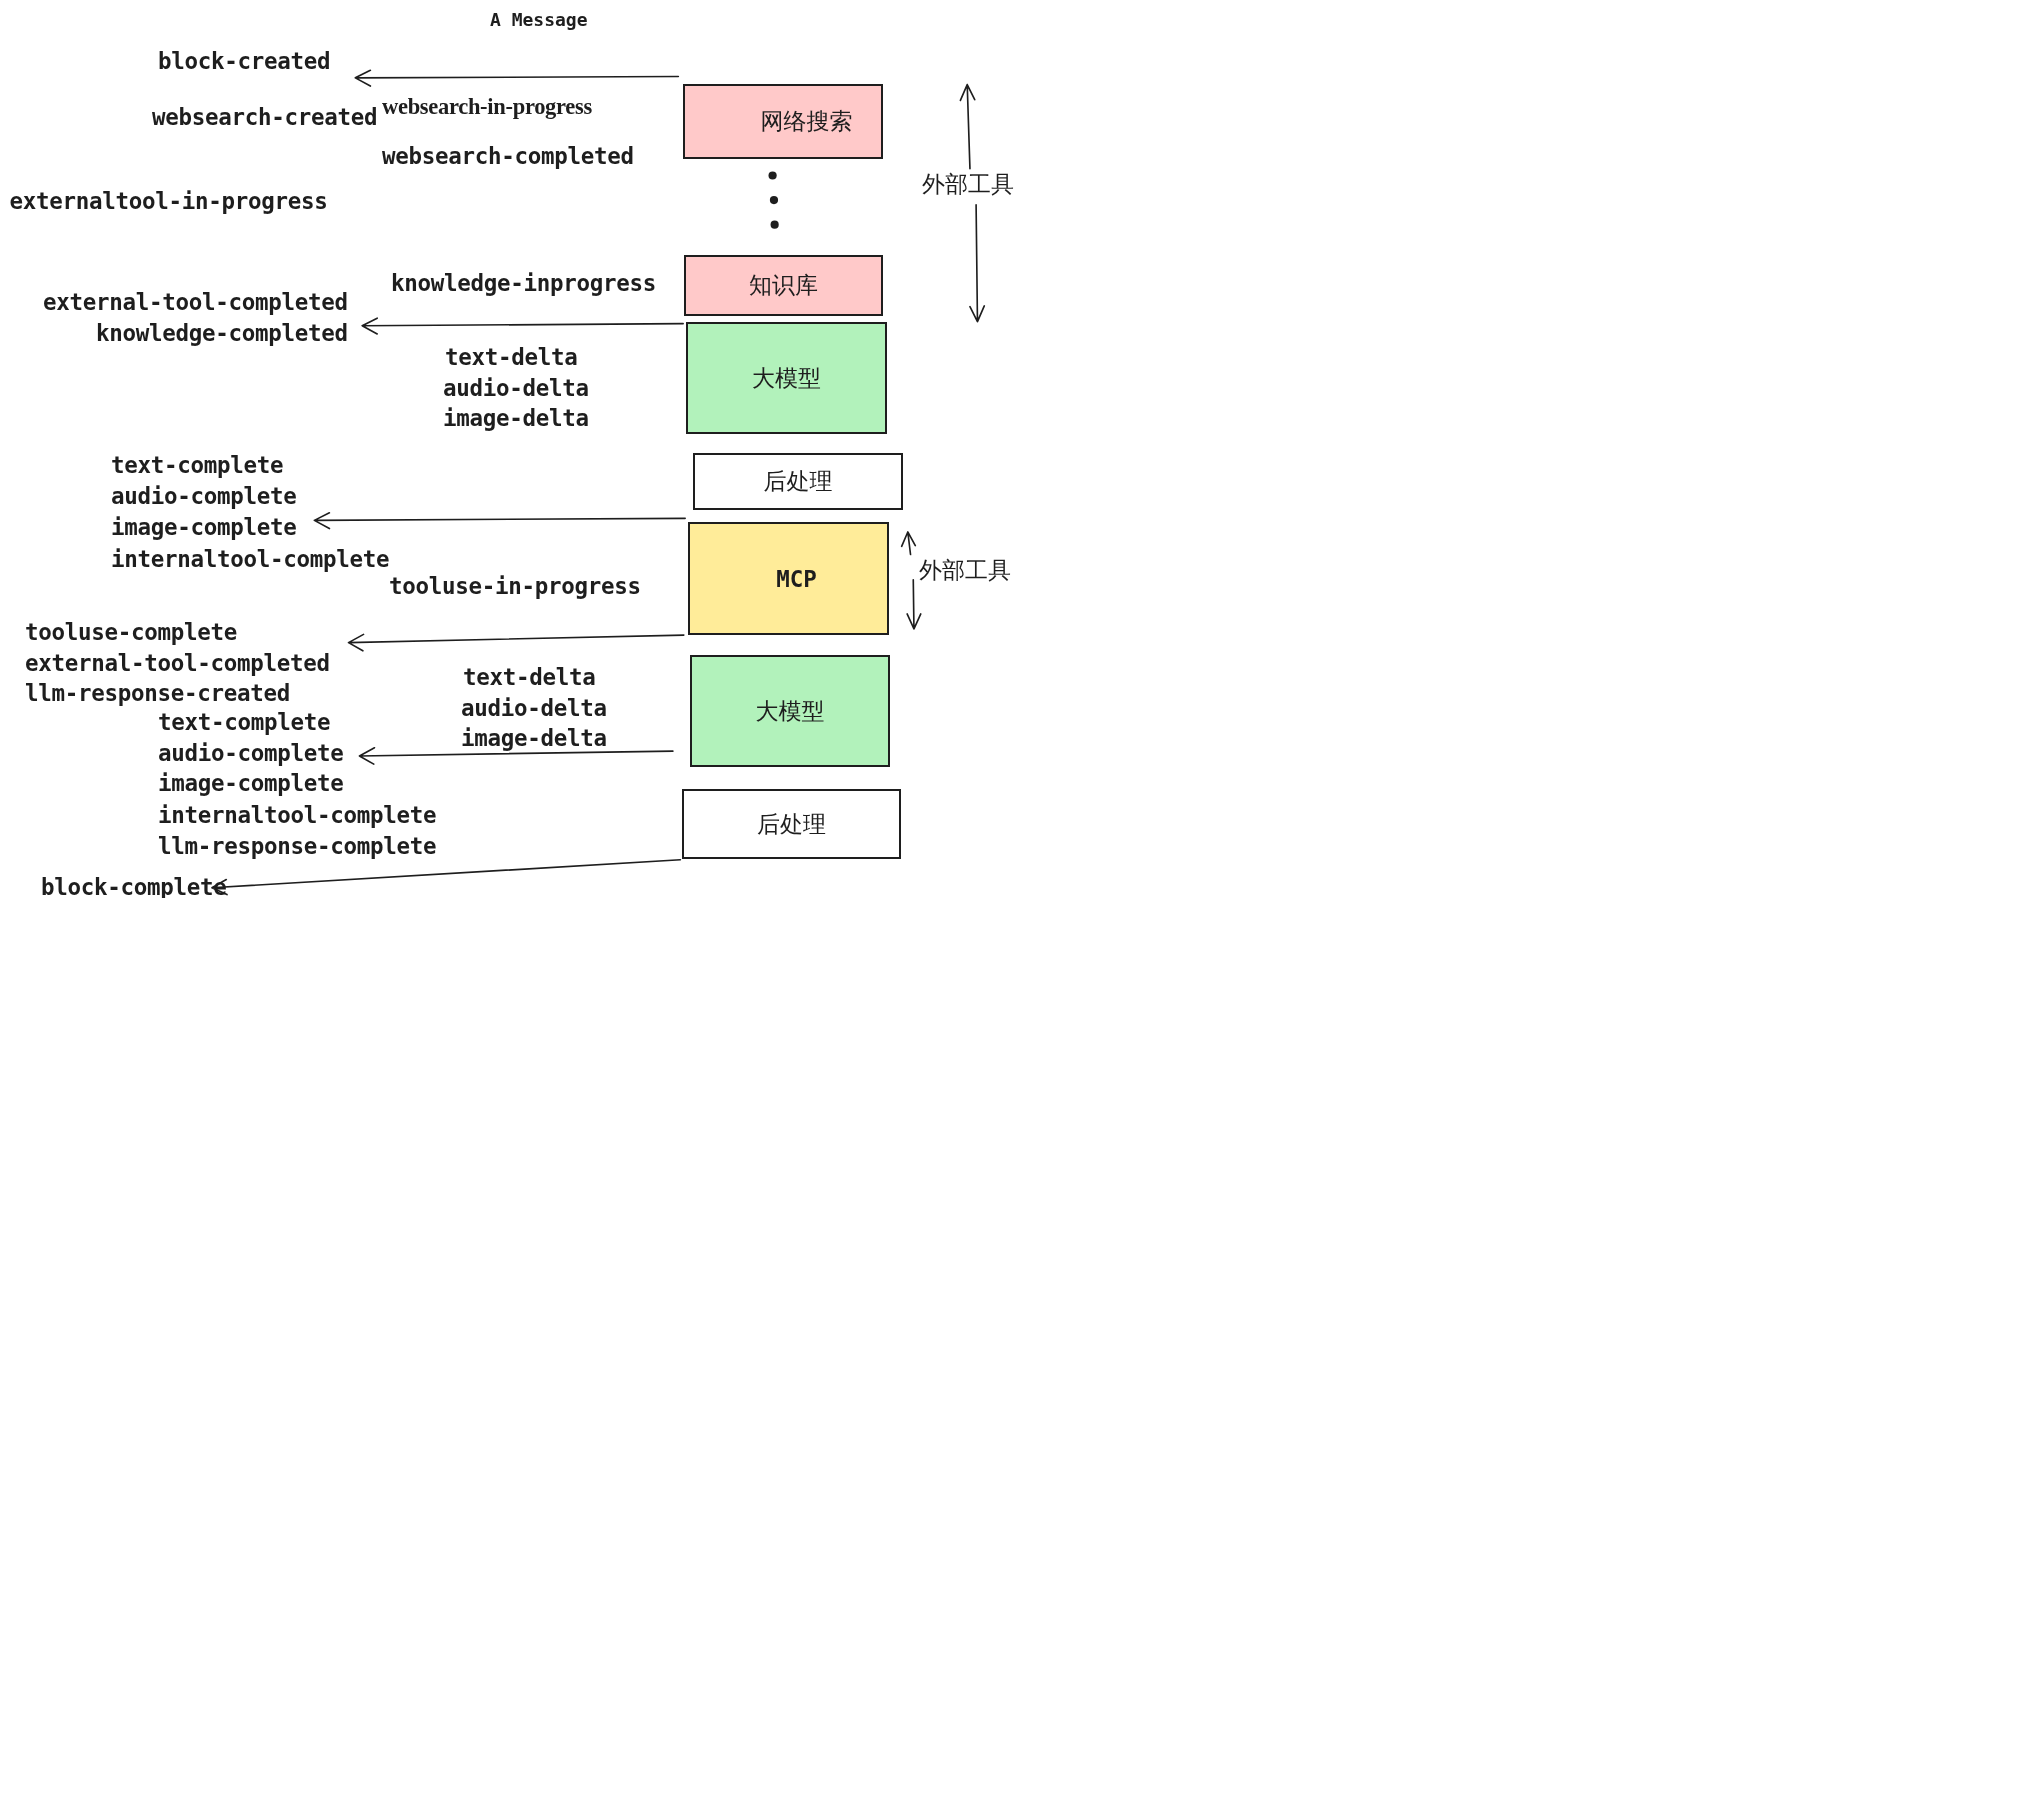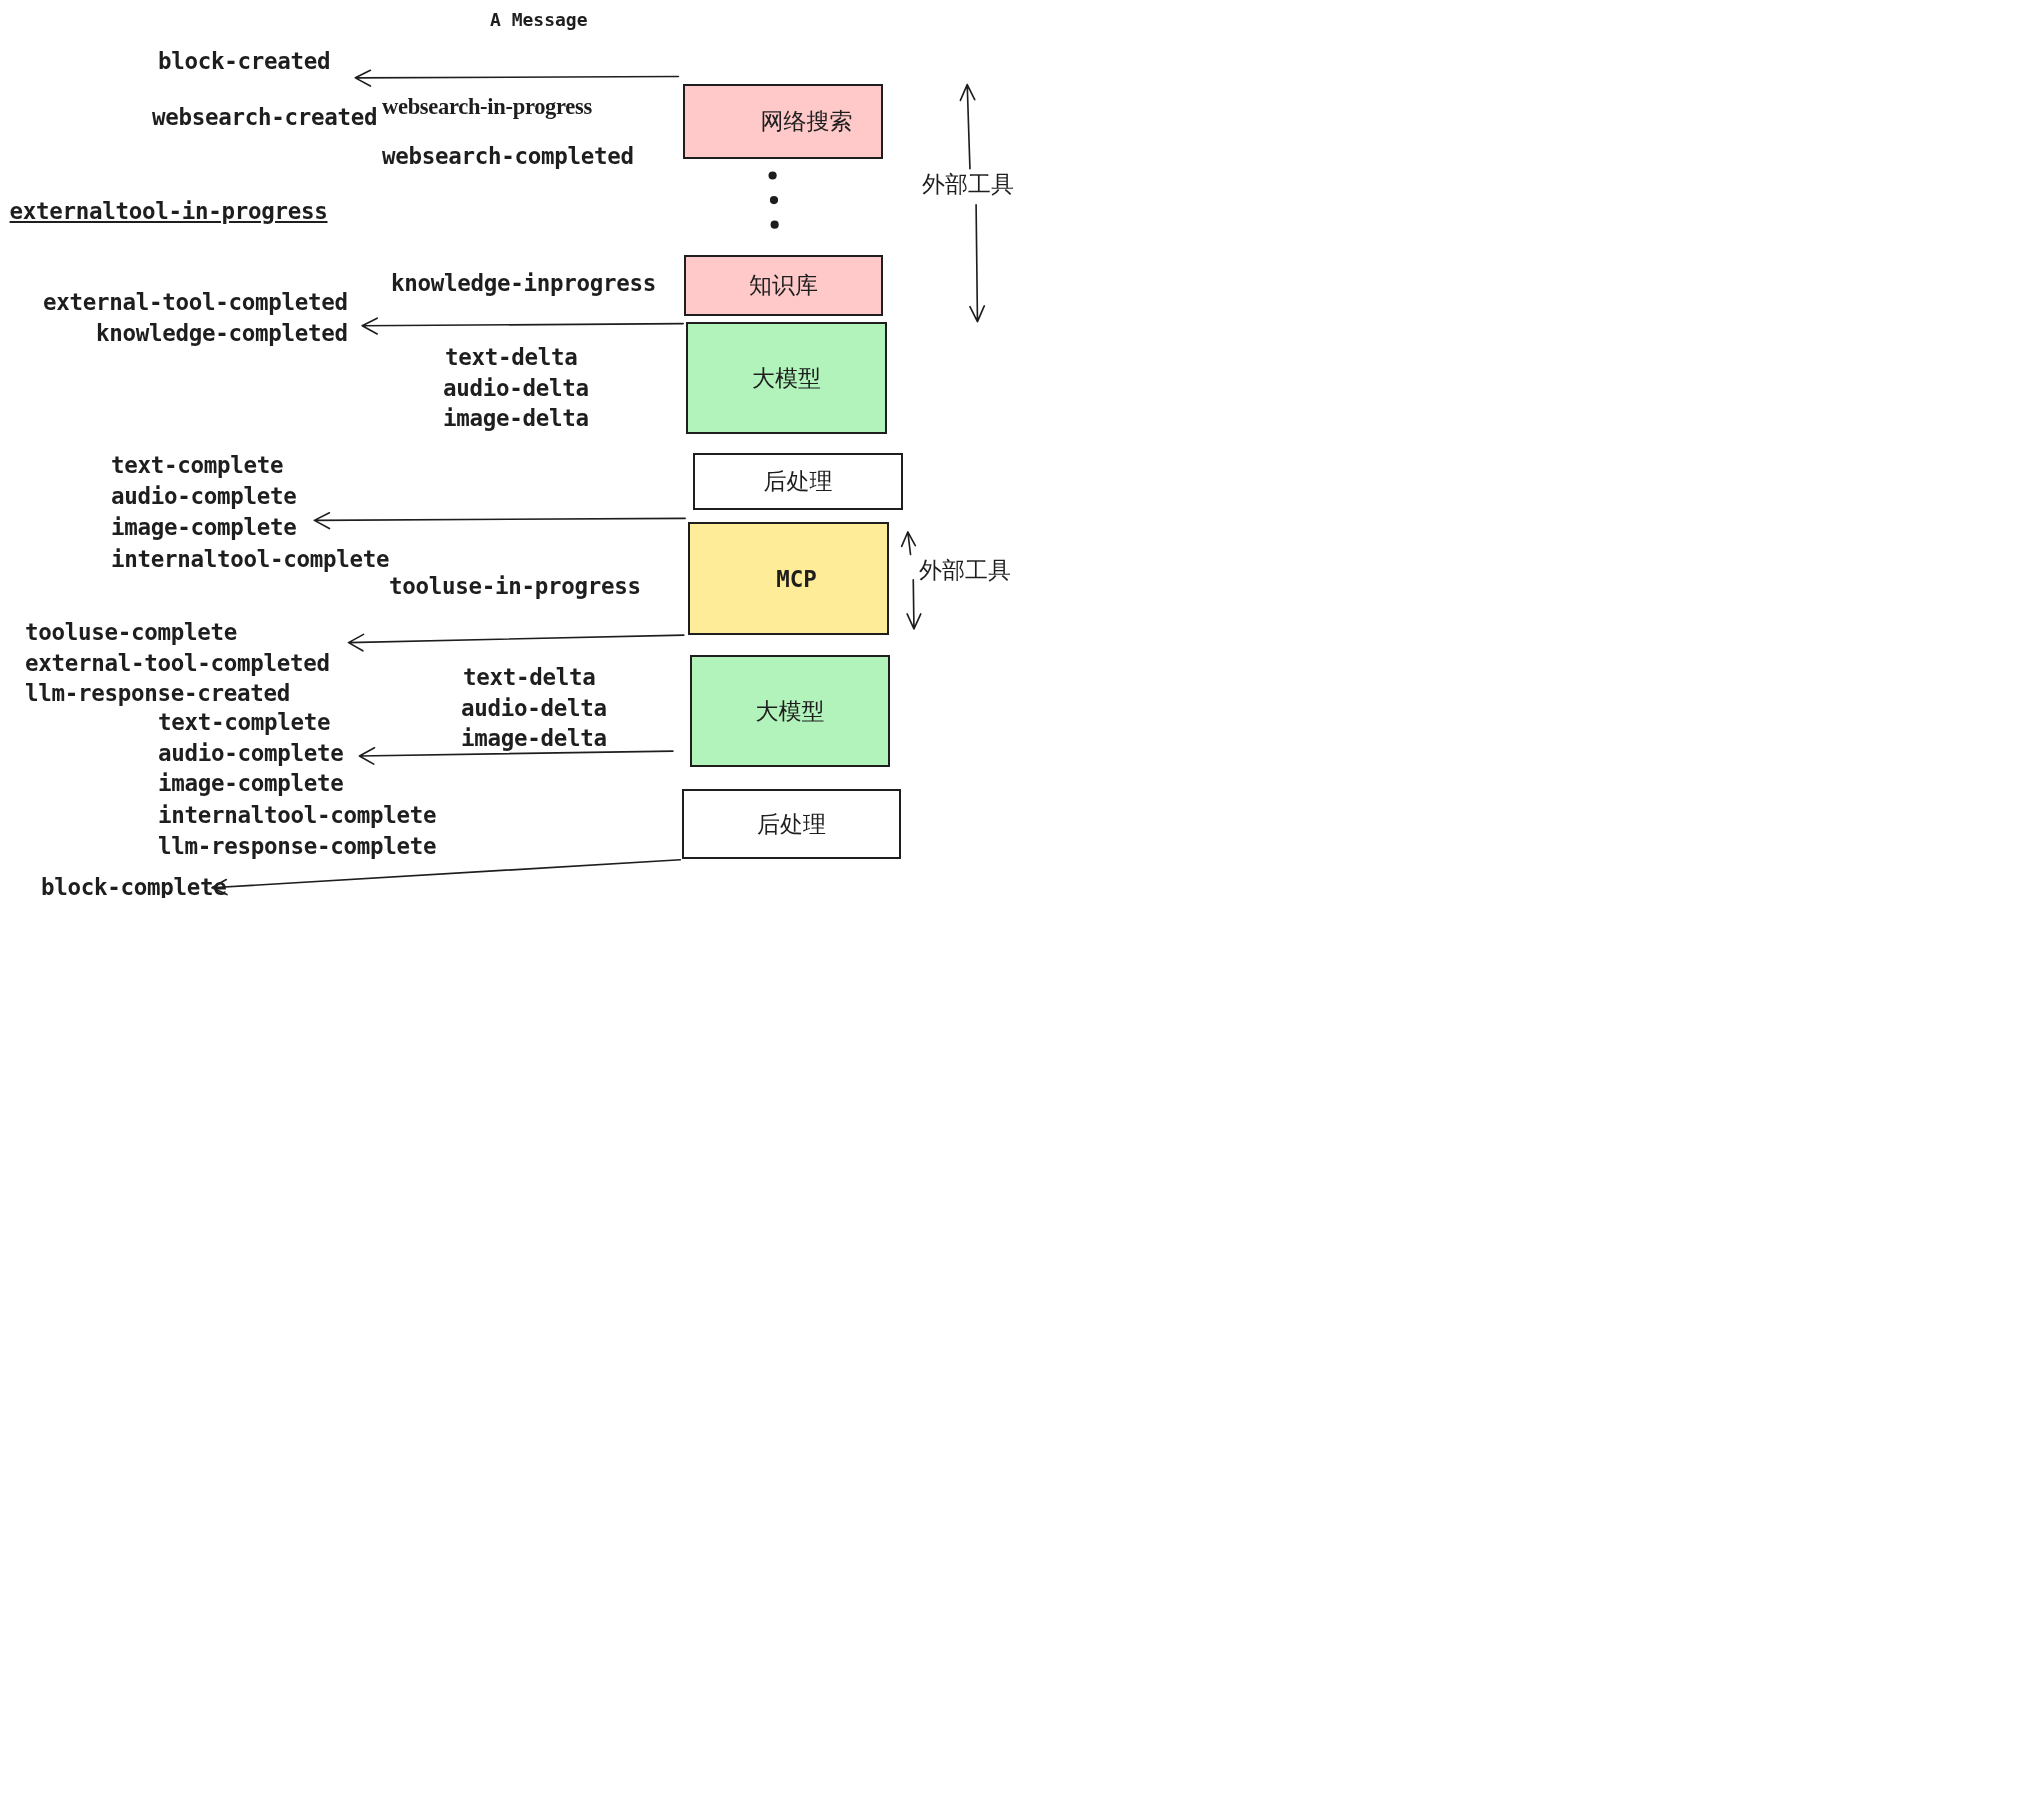--- a/index.html
+++ b/index.html
@@ -67,21 +67,21 @@
     <span>后处理</span>
   </div>
 
   <div class="side-label" style="left:922px; top:169px;">外部工具</div>
   <div class="side-label" style="left:919px; top:555px;">外部工具</div>
 
   <div class="ev" style="left:158px; top:48px;">block-created</div>
   <div class="ev" style="left:152px; top:79px;margin-top:25px;">websearch-created</div>
   <div class="ev" style="left:382px; top:93px;font-family:Liberation Serif, serif;">websearch-in-progress</div>
   <div class="ev" style="left:382px; top:143px;">websearch-completed</div>
-  <div class="ev" style="left:9.6px;  top:198px;text-decoration:underline;">externaltool-in-progress</div>
+  <div class="ev" style="left:9.6px;  top:188px;">externaltool-in-progress</div>
   <div class="ev" style="left:391px; top:270px;">knowledge-inprogress</div>
   <div class="ev" style="left:43px;  top:289px;">external-tool-completed</div>
   <div class="ev" style="left:96px; top:320px;">knowledge-completed</div>
   <div class="ev" style="left:445px; top:344px;">text-delta</div>
   <div class="ev" style="left:443px; top:375px;">audio-delta</div>
   <div class="ev" style="left:443px; top:405px;">image-delta</div>
   <div class="ev" style="left:111px; top:452px;">text-complete</div>
   <div class="ev" style="left:111px; top:483px;">audio-complete</div>
   <div class="ev" style="left:111px; top:514px;">image-complete</div>
   <div class="ev" style="left:111px; top:546px;">internaltool-complete</div>

